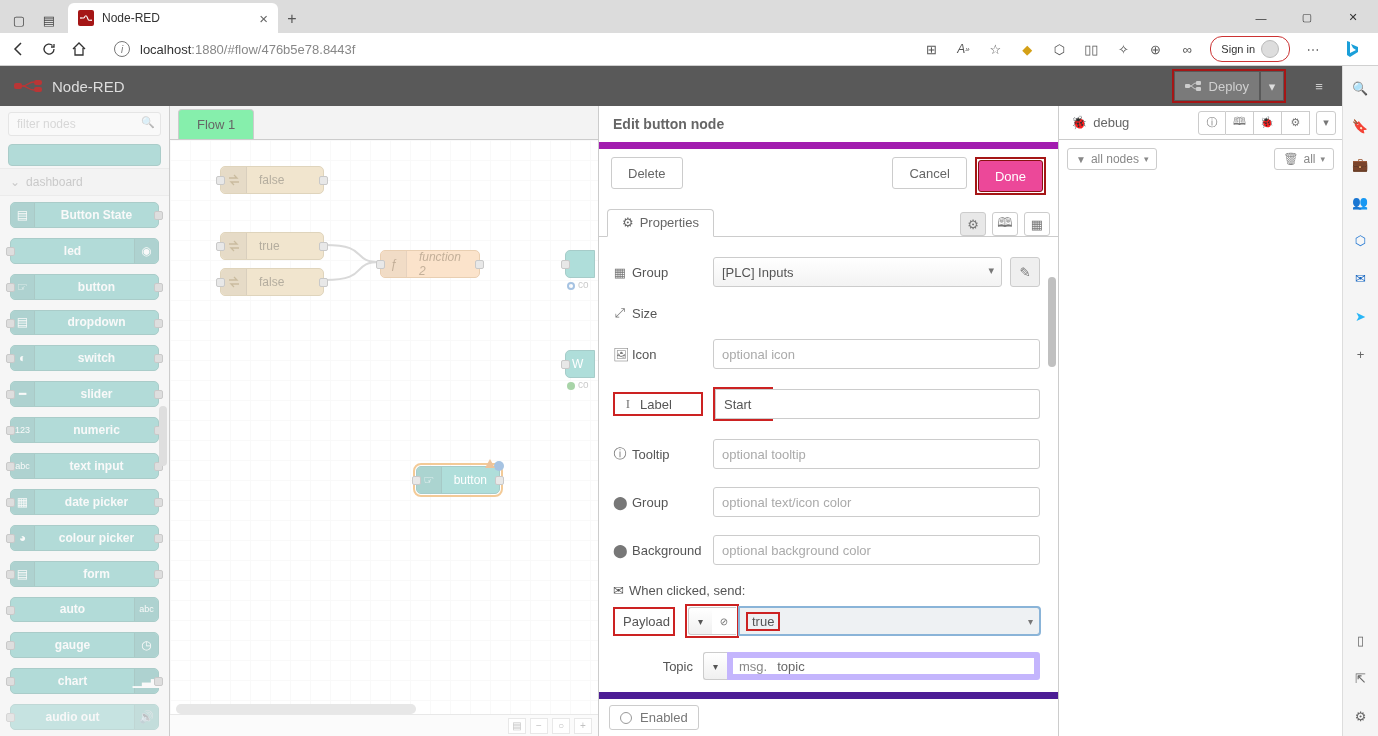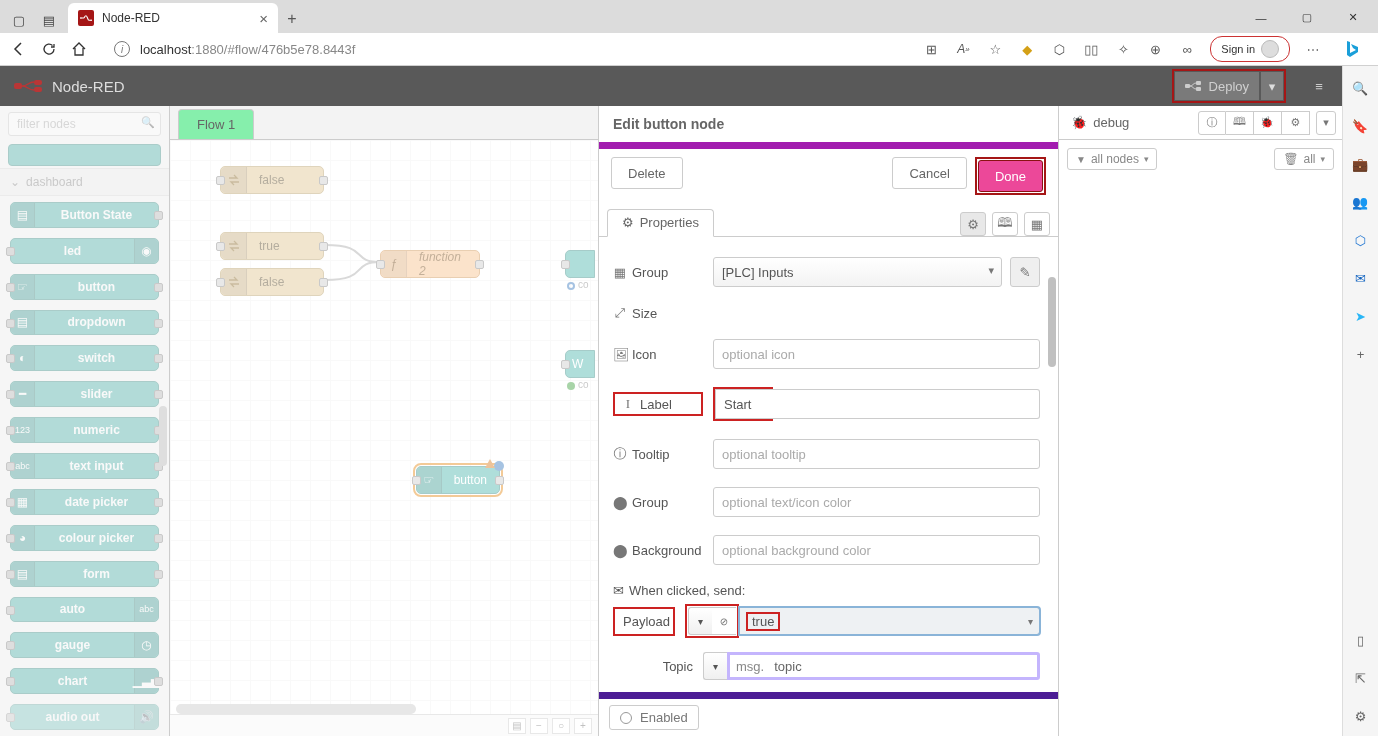--- a/index.html
+++ b/index.html
@@ -119,21 +119,21 @@
 .start-box .inp { border-radius:0; }
 .section-label { font-size:13px; color:#555; margin:6px 0 4px; display:flex; align-items:center; gap:5px; }
 .payload-row { display:flex; align-items:center; gap:10px; margin:6px 0 14px; }
 .payload-lbl { width:80px; text-align:right; color:#555; }
 .typed-wrap { display:flex; align-items:center; }
 .typed-btn { width:24px; height:28px; border:1px solid #ccc; display:flex; align-items:center; justify-content:center; background:linear-gradient(#fff,#f0f0f0); font-size:10px; }
 .typed-btn.first { border-radius:3px 0 0 3px; border-right:none; }
 .typed-icon { width:24px; height:28px; border:1px solid #ccc; border-left:none; border-right:none; display:flex; align-items:center; justify-content:center; font-size:10px; color:#777; }
 .typed-sel { border:1px solid #ccc; border-radius:0 3px 3px 0; height:28px; background:#eef1f3; display:flex; align-items:center; padding:0 6px; flex:1; position:relative; outline:2px solid #8ab4d8; outline-offset:-1px; }
 .typed-sel:after { content:"▾"; position:absolute; right:6px; color:#777; font-size:10px; }
-.typed-msg { border:3px solid #c4b5fd; border-radius:0 3px 3px 0; height:28px; display:flex; align-items:center; flex:1; }
+.typed-msg { border:6px solid #c4b5fd; border-radius:0 3px 3px 0; height:28px; display:flex; align-items:center; flex:1; }
 .typed-msg .prefix { padding:0 6px; color:#888; }
 .typed-msg input { border:none; height:100%; flex:1; font-size:13px; color:#666; outline:none; padding:0 4px; }
 .tray-scroll { position:absolute; right:2px; top:40px; width:8px; height:90px; background:#c0c0c0; border-radius:4px; }
 .tray-foot { border-top:7px solid #4c1d95; padding:6px 10px; display:flex; }
 .enabled-toggle { border:1px solid #ccc; border-radius:3px; padding:4px 10px; display:flex; align-items:center; gap:8px; color:#777; }
 .enabled-toggle .ring { width:12px; height:12px; border:1.5px solid #999; border-radius:50%; }
 
 
 .debug-panel { width:284px; border-left:1px solid #ccc; background:#fff; display:flex; flex-direction:column; }
 .dbg-hdr { height:34px; border-bottom:1px solid #ccc; display:flex; align-items:center; padding:0 6px; gap:6px; }

